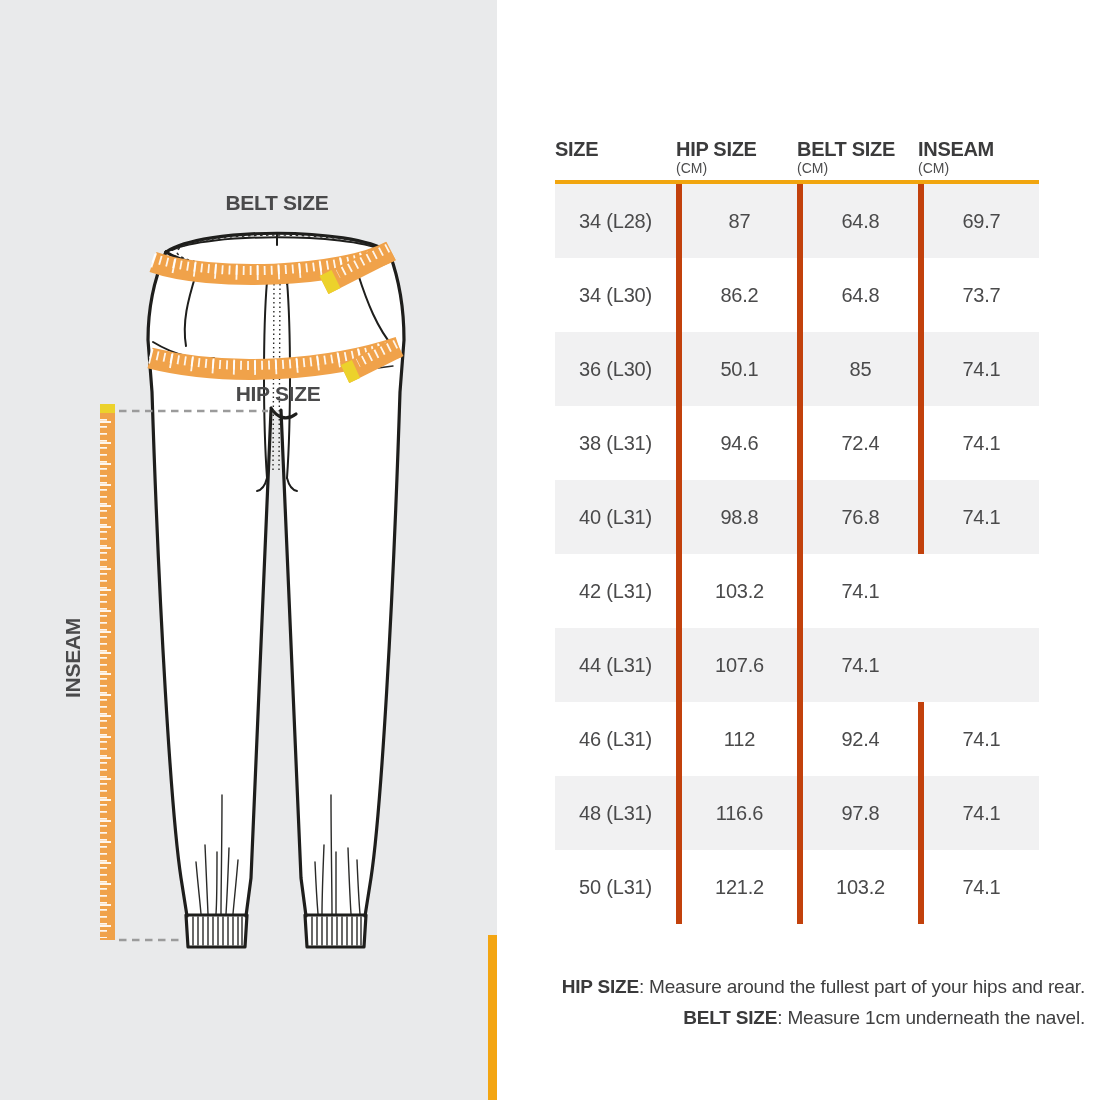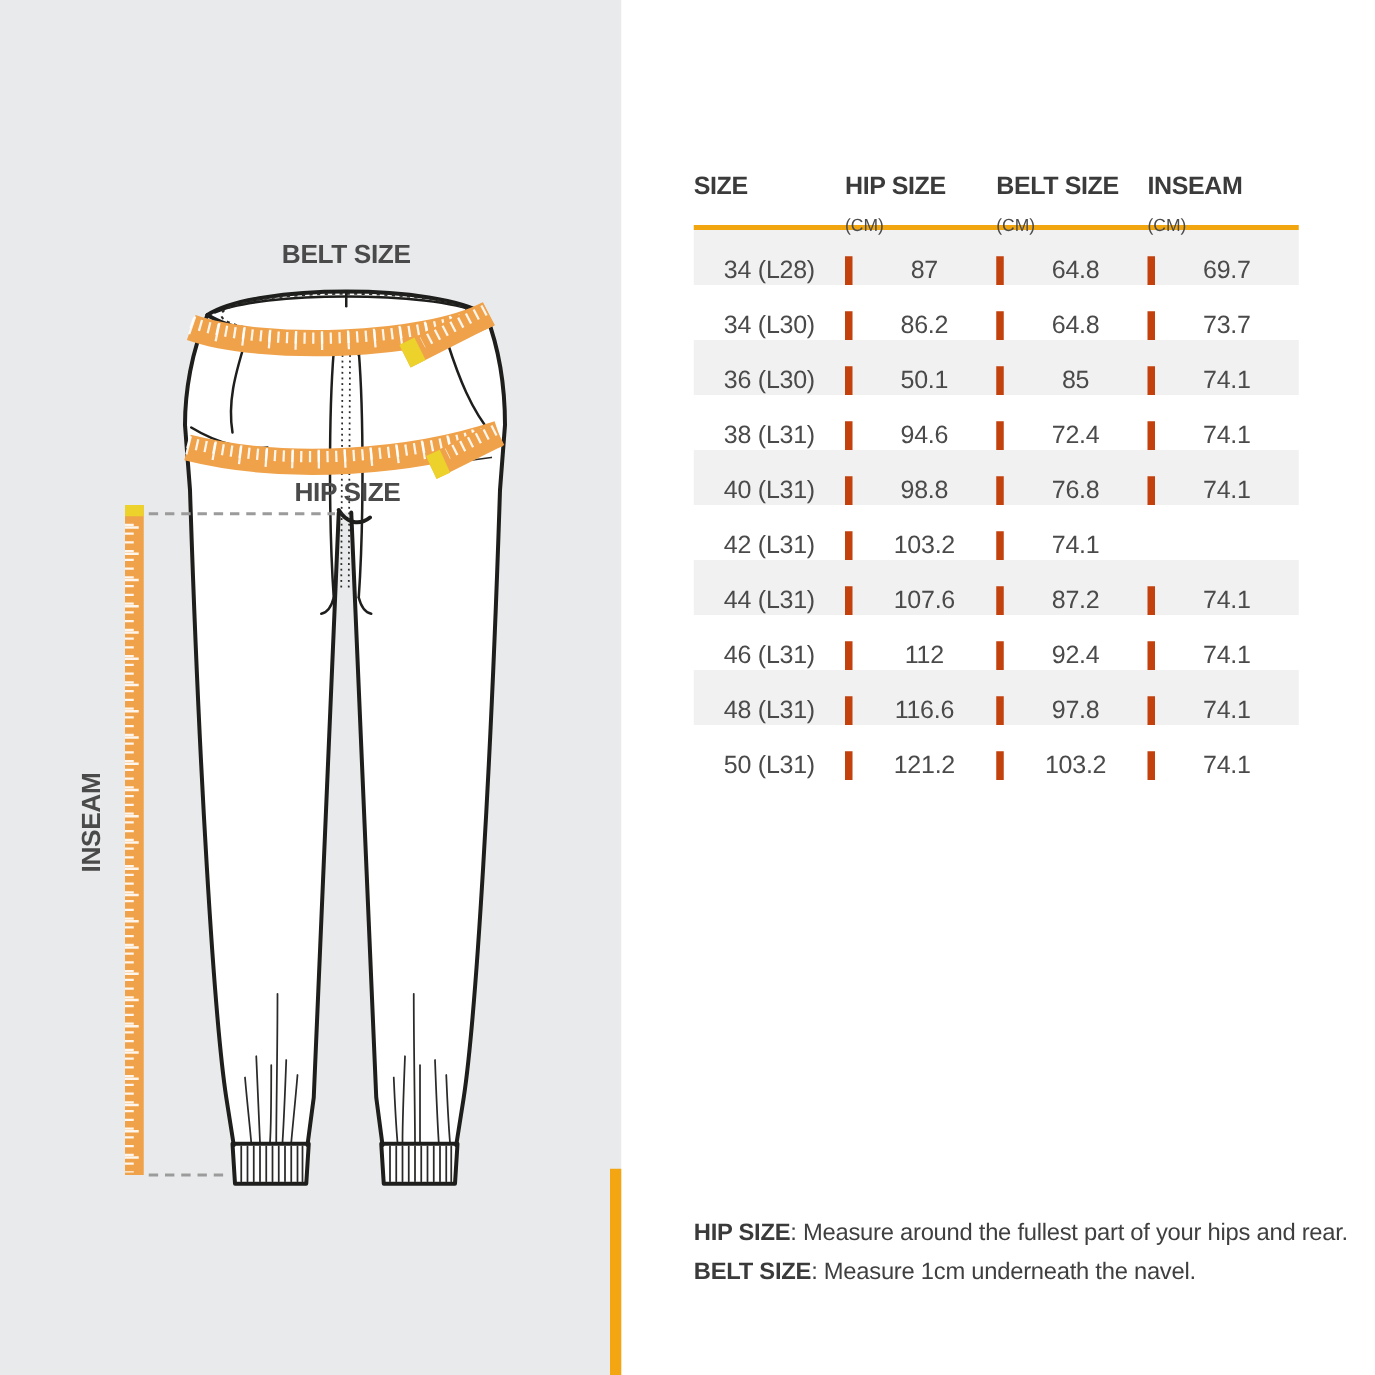--- a/index.html
+++ b/index.html
@@ -11,31 +11,31 @@
   .left-panel svg{display:block;}
 
   
   .accent-bar{position:absolute;left:488px;top:935px;width:9px;height:165px;background:#f3a512;}
 
   
   .size-table{position:absolute;left:555px;top:130px;width:484px;}
   .thead{display:flex;height:50px;}
   .th{width:121px;text-align:left;box-sizing:border-box;}
   .th .t{font-weight:700;font-size:20px;line-height:22px;color:#3b3b3c;letter-spacing:-0.3px;padding-top:8px;}
-  .th .u{font-size:14px;line-height:16px;color:#4c4c4d;margin-top:12px;}
+  .th .u{font-size:14px;line-height:16px;color:#4c4c4d;margin-top:0;}
   .rule{height:4px;background:#f1a50e;}
-  .tr{display:flex;height:44px;align-items:flex-end;}
+  .tr{display:flex;height:74px;}
   .tbody .tr:nth-child(odd){background:#f1f1f2;}
   .td{width:121px;box-sizing:border-box;display:flex;align-items:center;justify-content:center;
       font-size:20px;color:#4a4a4b;letter-spacing:-0.2px;}
   .td + .td{border-left:6px solid #c2410c;}
 
   
   .notes{position:absolute;left:555px;top:971px;width:530px;
-         font-size:19px;line-height:31px;color:#3f3f40;letter-spacing:-0.2px;}
+         font-size:19px;line-height:31px;color:#3f3f40;letter-spacing:-0.2px;text-align:right;}
   .notes b{font-weight:700;color:#3a3a3b;}
 
   
   .ln{fill:none;stroke:#1e1e1c;stroke-width:3.2;stroke-linecap:round;stroke-linejoin:round;}
   .ln2{fill:none;stroke:#1e1e1c;stroke-width:2;stroke-linecap:round;stroke-linejoin:round;}
   .ln1{fill:none;stroke:#2a2a28;stroke-width:1.4;stroke-linecap:round;}
   .lbl{font-family:"Liberation Sans",sans-serif;font-weight:700;font-size:21px;fill:#4a4a4b;letter-spacing:-0.3px;}
 </style>
 </head>
 <body>
@@ -193,21 +193,20 @@
       <div class="td">74.1</div>
     </div>
     <div class="tr">
       <div class="td">42 (L31)</div>
       <div class="td">103.2</div>
       <div class="td">74.1</div>
     </div>
     <div class="tr">
       <div class="td">44 (L31)</div>
       <div class="td">107.6</div>
-      <div class="td">87.2</div>
       <div class="td">74.1</div>
     </div>
     <div class="tr">
       <div class="td">46 (L31)</div>
       <div class="td">112</div>
       <div class="td">92.4</div>
       <div class="td">74.1</div>
     </div>
     <div class="tr">
       <div class="td">48 (L31)</div>

